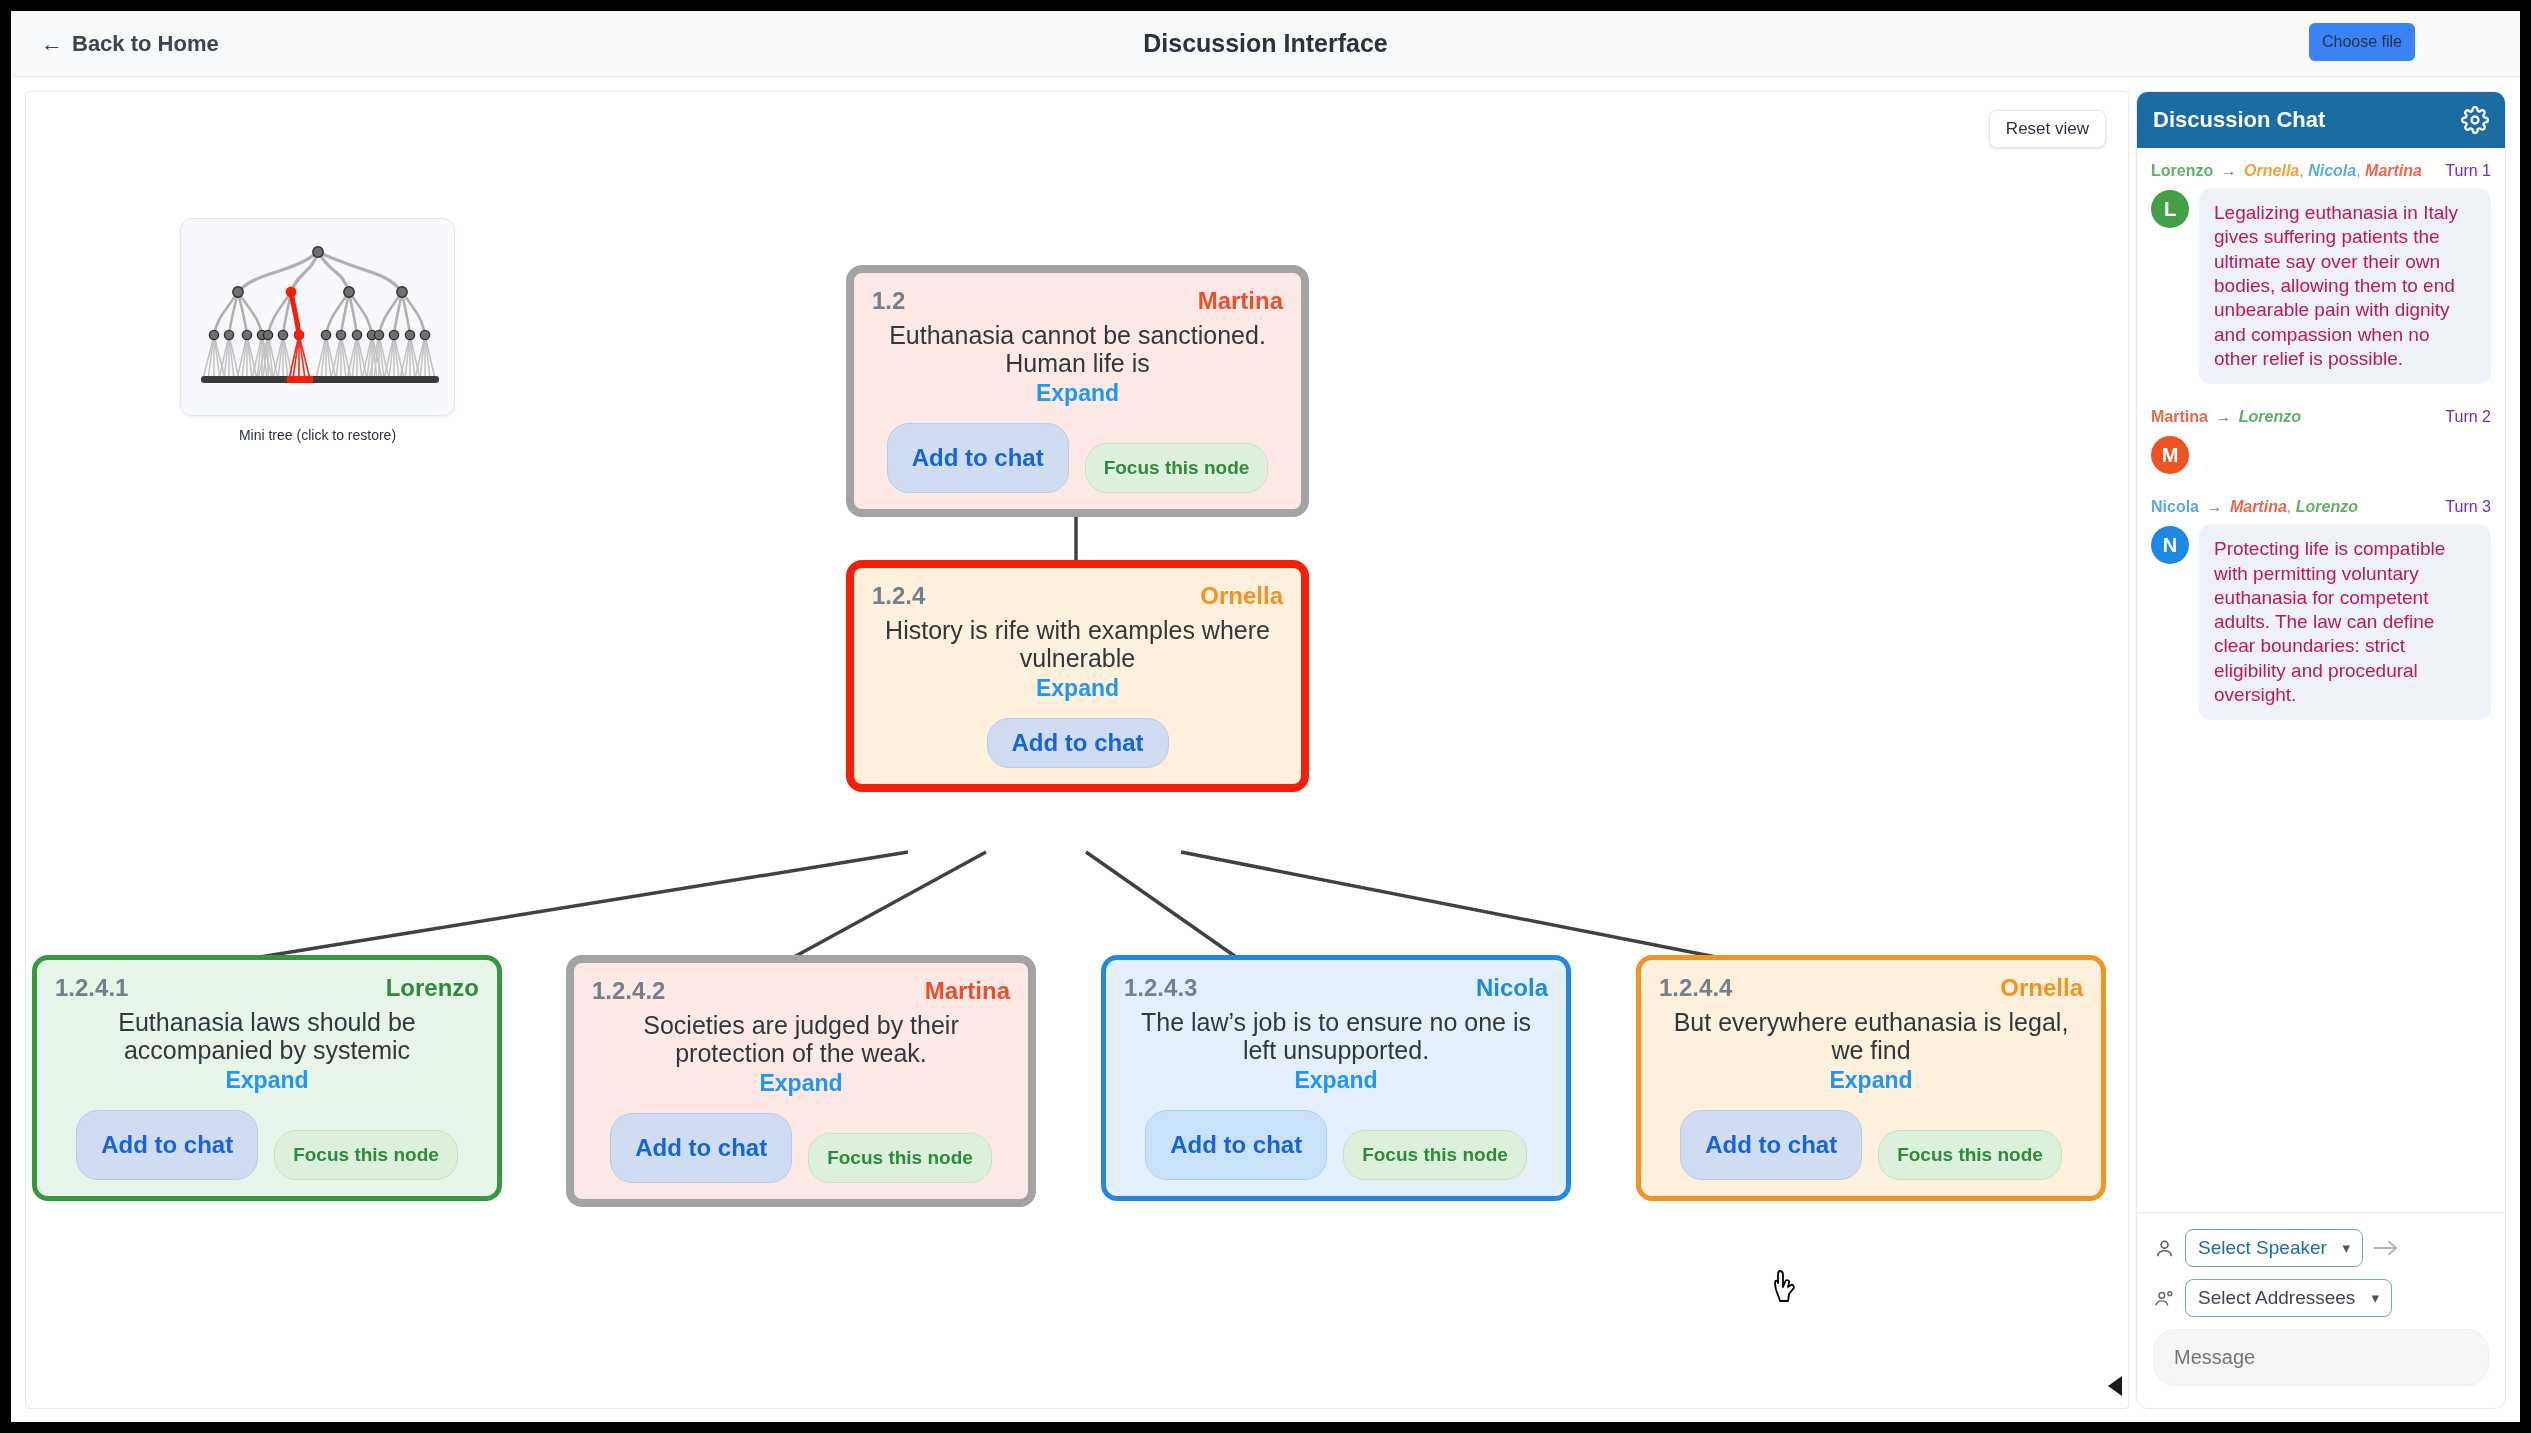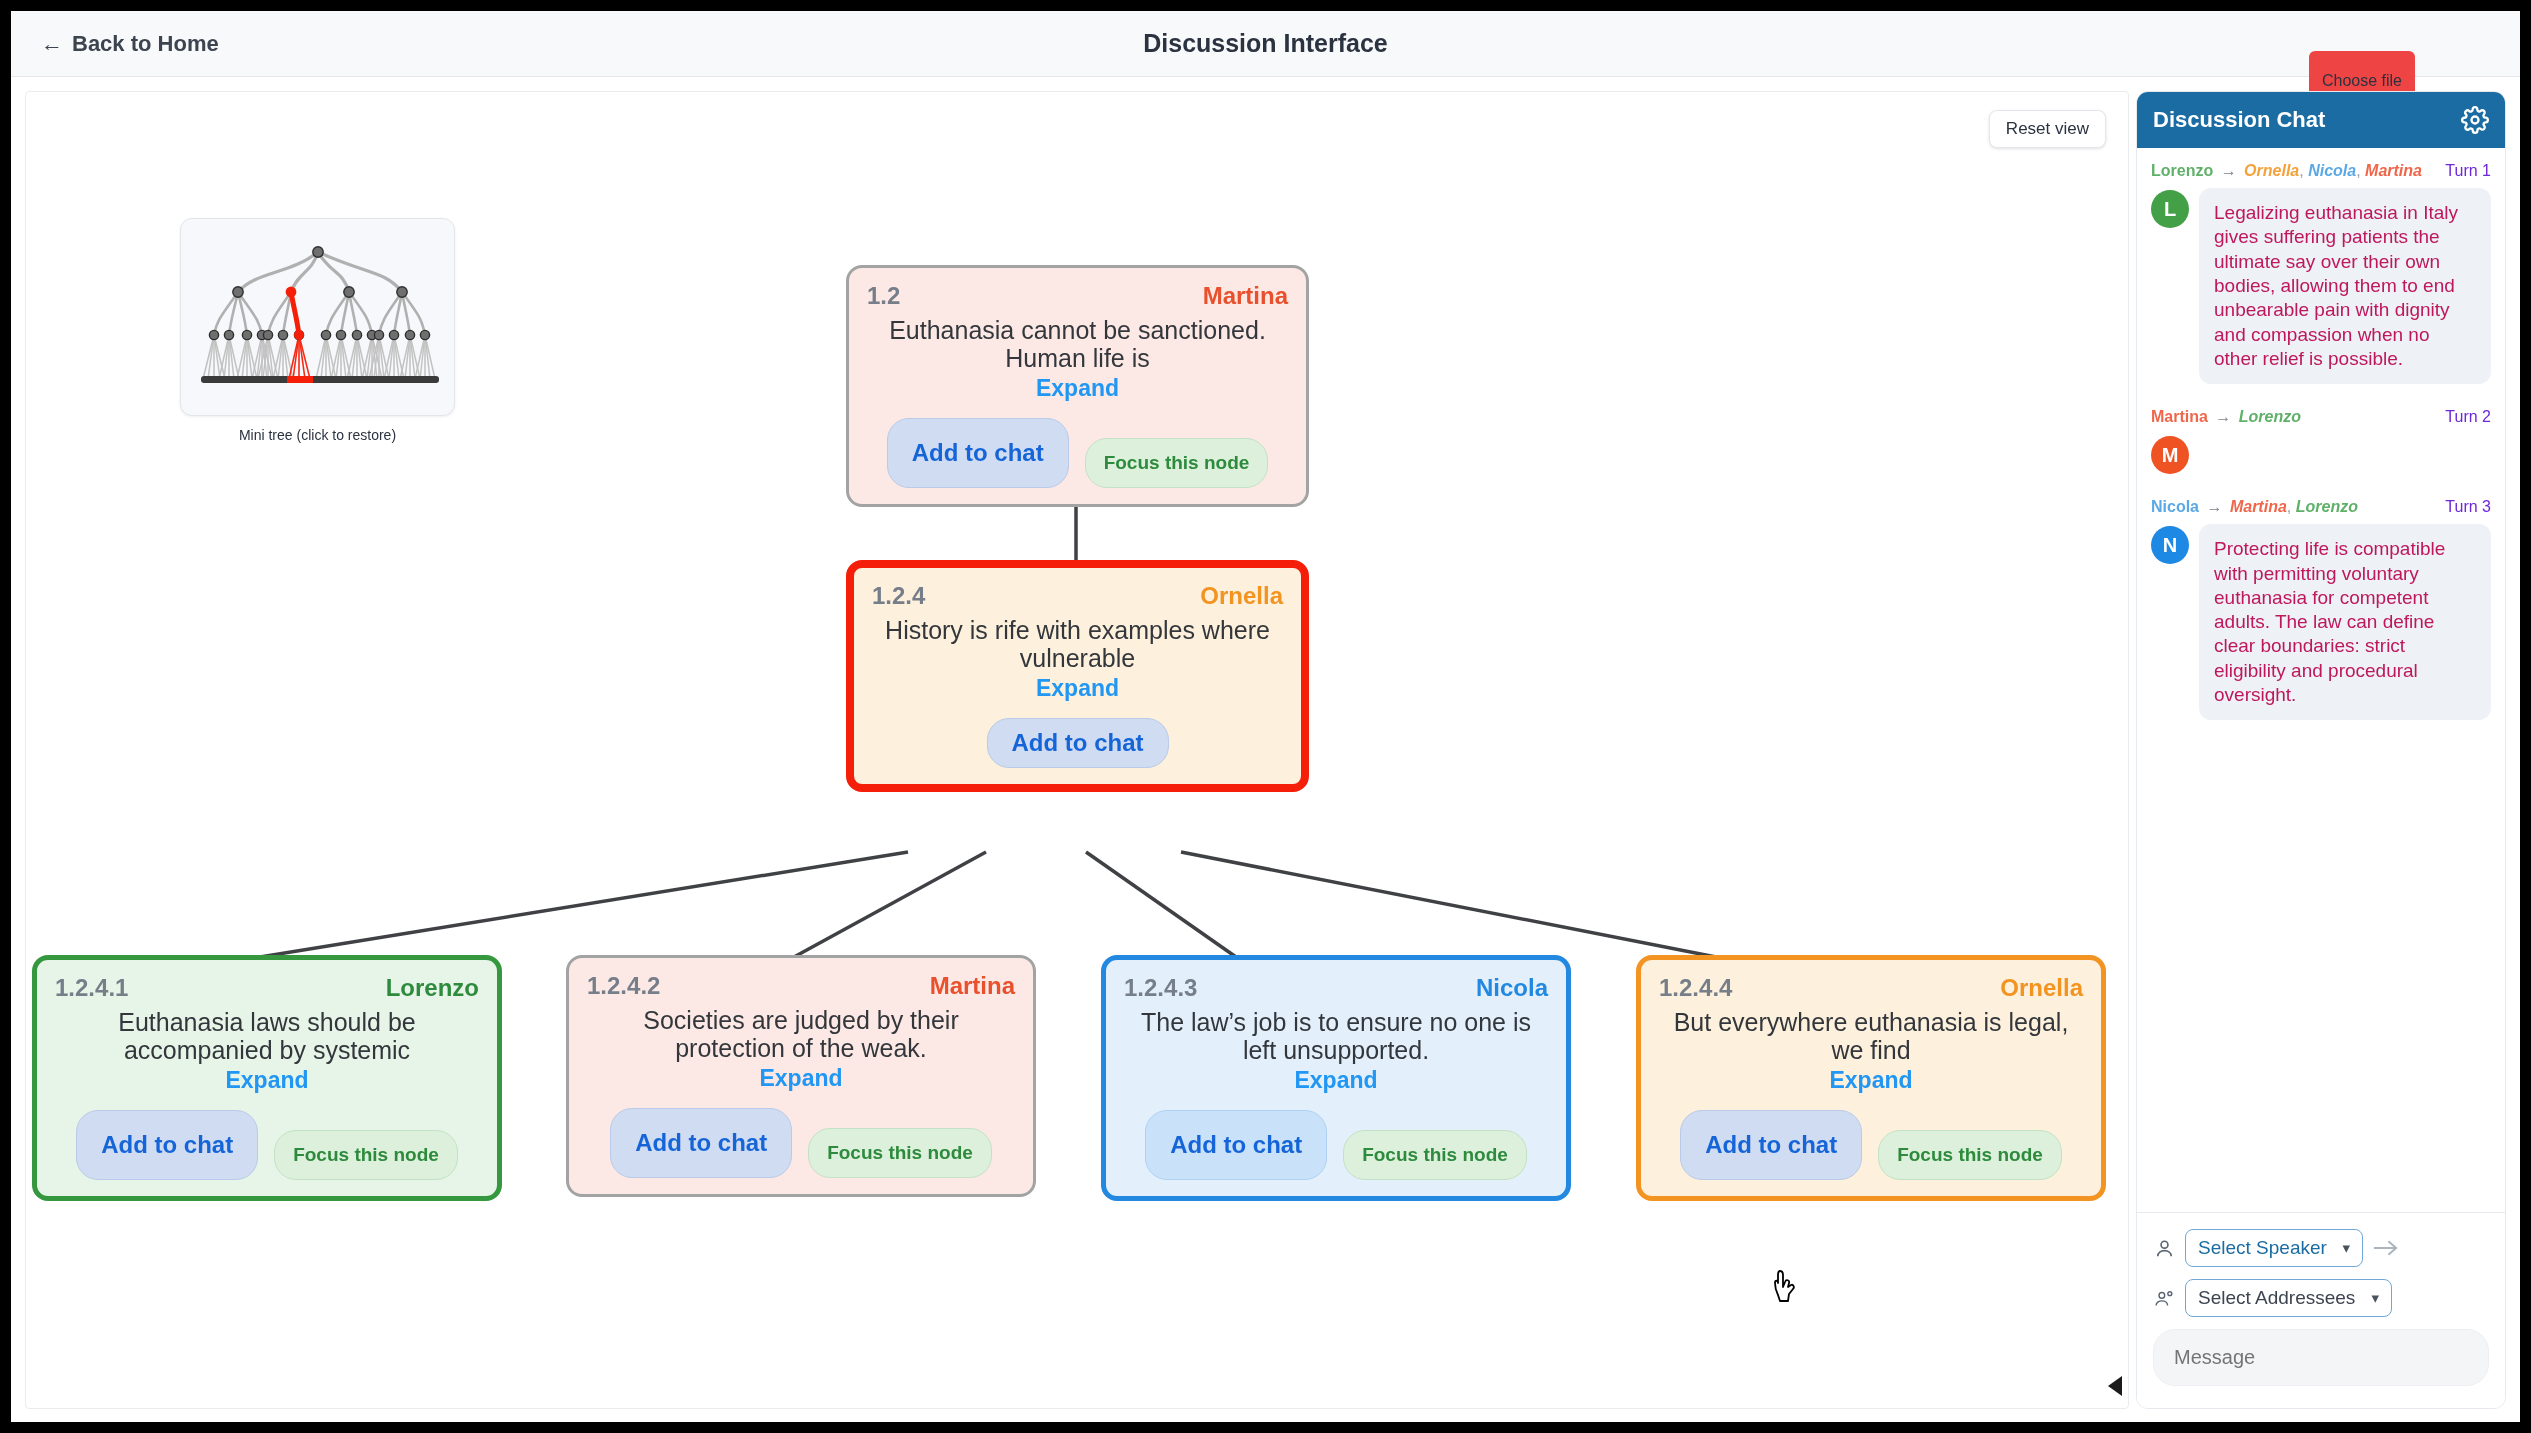--- a/index.html
+++ b/index.html
@@ -26,23 +26,23 @@
     position: absolute; left: 30px; top: 20px;
     font-size: 22px; font-weight: 700; color: #3c4450;
     display: flex; align-items: center; gap: 9px; cursor: pointer;
   }
   #back-home .arw { font-size: 22px; font-weight: 400; }
   #page-title {
     position: absolute; left: 0; top: 18px; width: 100%;
     text-align: center; font-size: 25px; font-weight: 700; color: #2b3340;
   }
   #choose-file {
-    position: absolute; right: 105px; top: 40px;
-    background: #ef4444; color: #2b3340;
-    font-size: 16px; padding: 21px 13px; border-radius: 6px;
+    position: absolute; right: 105px; top: 12px;
+    background: #3b82f6; color: #2b3340;
+    font-size: 16px; padding: 10px 13px; border-radius: 6px;
     border: none; cursor: pointer; font-family: inherit;
   }
 
   
   #canvas {
     position: absolute; left: 14px; top: 80px;
     width: 2104px; height: 1318px;
     background: #ffffff;
     border: 1px solid #e9ecef;
     border-radius: 4px;
@@ -109,21 +109,21 @@
   .btn-focus {
     background: #dcf0dc; color: #2e8b3d;
     font-size: 19px; font-weight: 700;
     padding: 13px 18px; border-radius: 22px;
     border: 1px solid #c3e2c5; cursor: pointer; font-family: inherit;
     white-space: nowrap;
     margin-top: 20px;
   }
 
   
-  .c-martina { background:#fce9e6; border:3px solid #a3a3a3; }
+  .c-martina { background:#fce9e6; border:8px solid #a3a3a3; }
   .c-martina .name { color:#e8512c; }
   .c-ornella { background:#fdf0dc; border:5px solid #f39422; }
   .c-ornella .name { color:#f39422; }
   .c-lorenzo { background:#e7f4e8; border:5px solid #36983e; }
   .c-lorenzo .name { color:#2e8b3d; }
   .c-nicola  { background:#e3f0fc; border:5px solid #2388e0; }
   .c-nicola .name { color:#2388e0; }
   .selected  { border:8px solid #f51f09 !important; }
   .c-nicola .btn-add { background:#c9e2fa; border-color:#aed0f2; }
 

